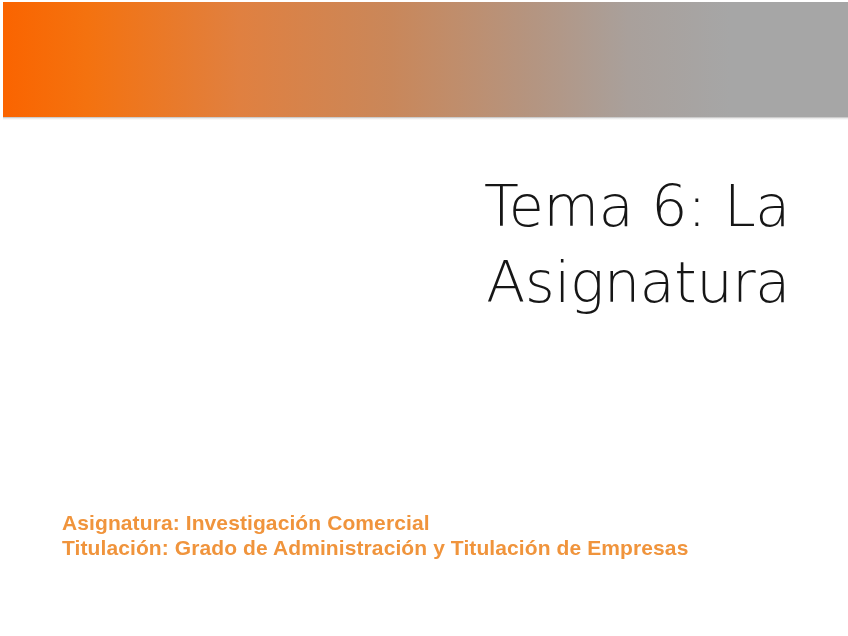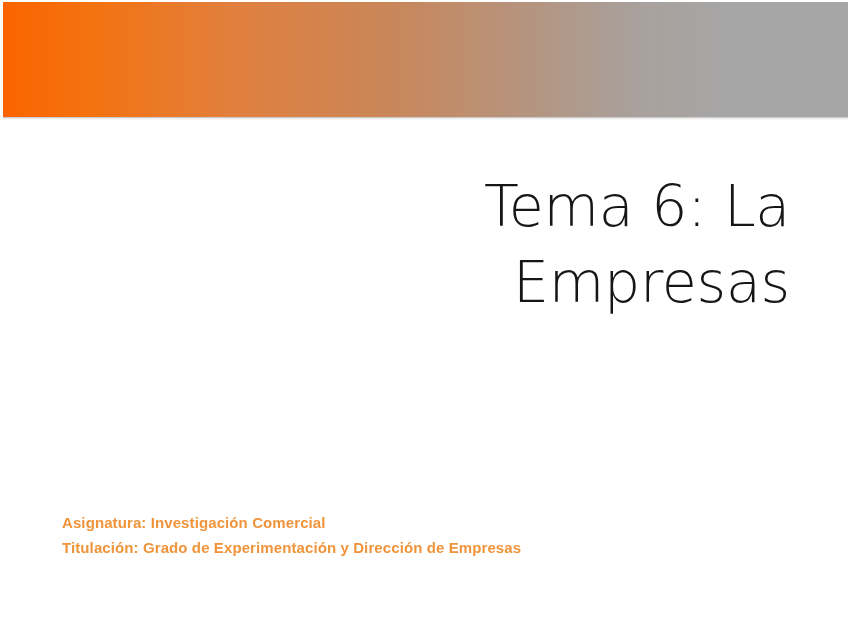--- a/index.html
+++ b/index.html
@@ -79,38 +79,38 @@
   .subtitle-block {
     position: absolute;
     left: 62px;
     top: 510px;
   }
 
   .subtitle-line {
     display: block;
     color: #f0943c;
     font-family: "Liberation Sans", "DejaVu Sans", sans-serif;
-    font-size: 15px;
+    font-size: 21px;
     font-weight: bold;
     line-height: 25px;
     letter-spacing: 0.1px;
     white-space: nowrap;
   }
 </style>
 </head>
 <body>
 
 <div class="slide">
 
   <div class="header-banner"></div>
   <div class="header-shadow"></div>
 
   <div class="title-block">
     <span class="title-line">Tema 6: La</span>
-    <span class="title-line">Empresas</span>
+    <span class="title-line">Asignatura</span>
   </div>
 
   <div class="subtitle-block">
     <span class="subtitle-line">Asignatura: Investigación Comercial</span>
-    <span class="subtitle-line">Titulación: Grado de Experimentación y Dirección de Empresas</span>
+    <span class="subtitle-line">Titulación: Grado de Administración y Titulación de Empresas</span>
   </div>
 
 </div>
 
 </body></html>

